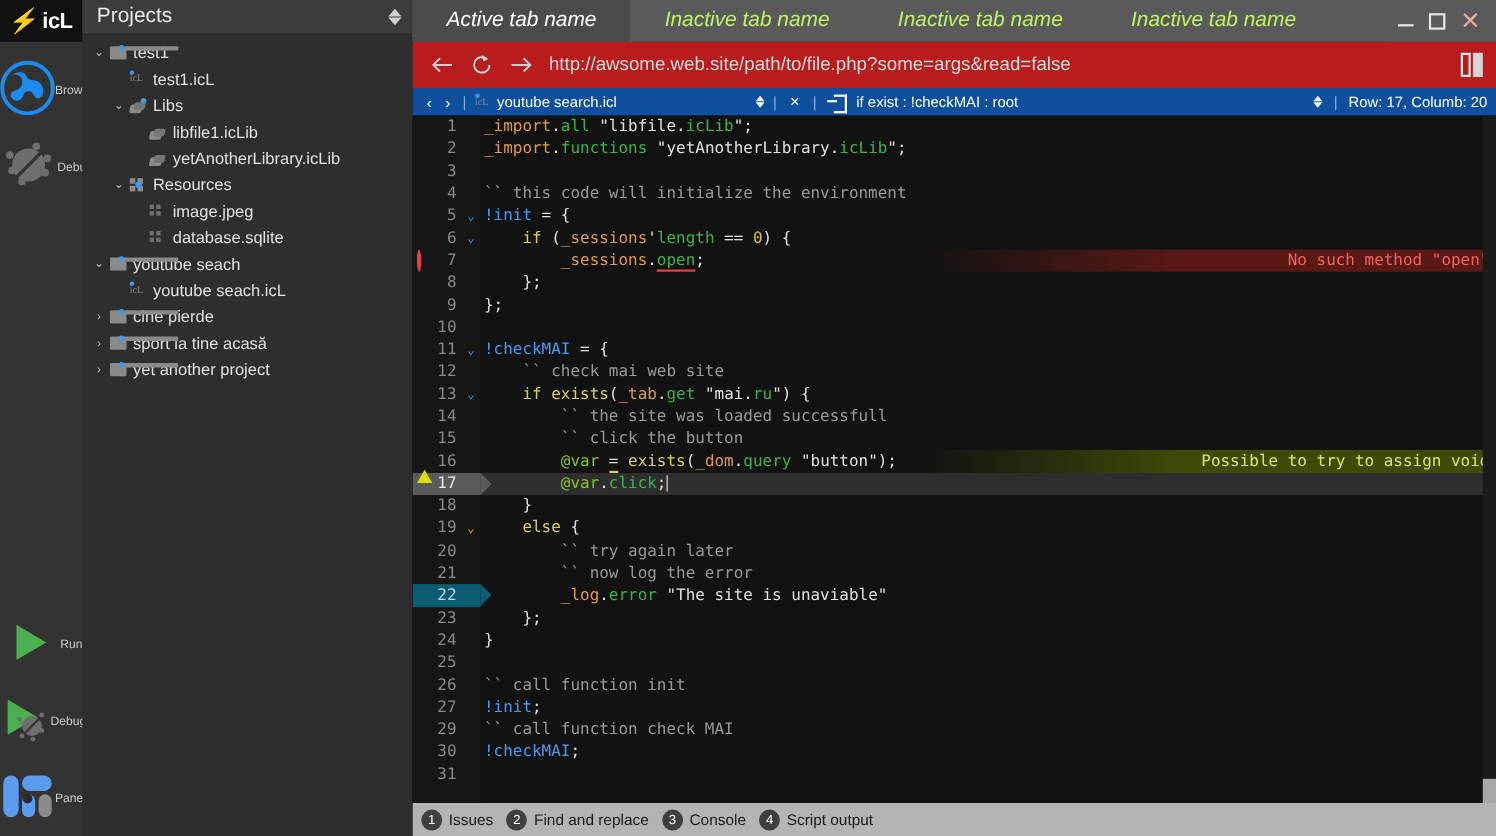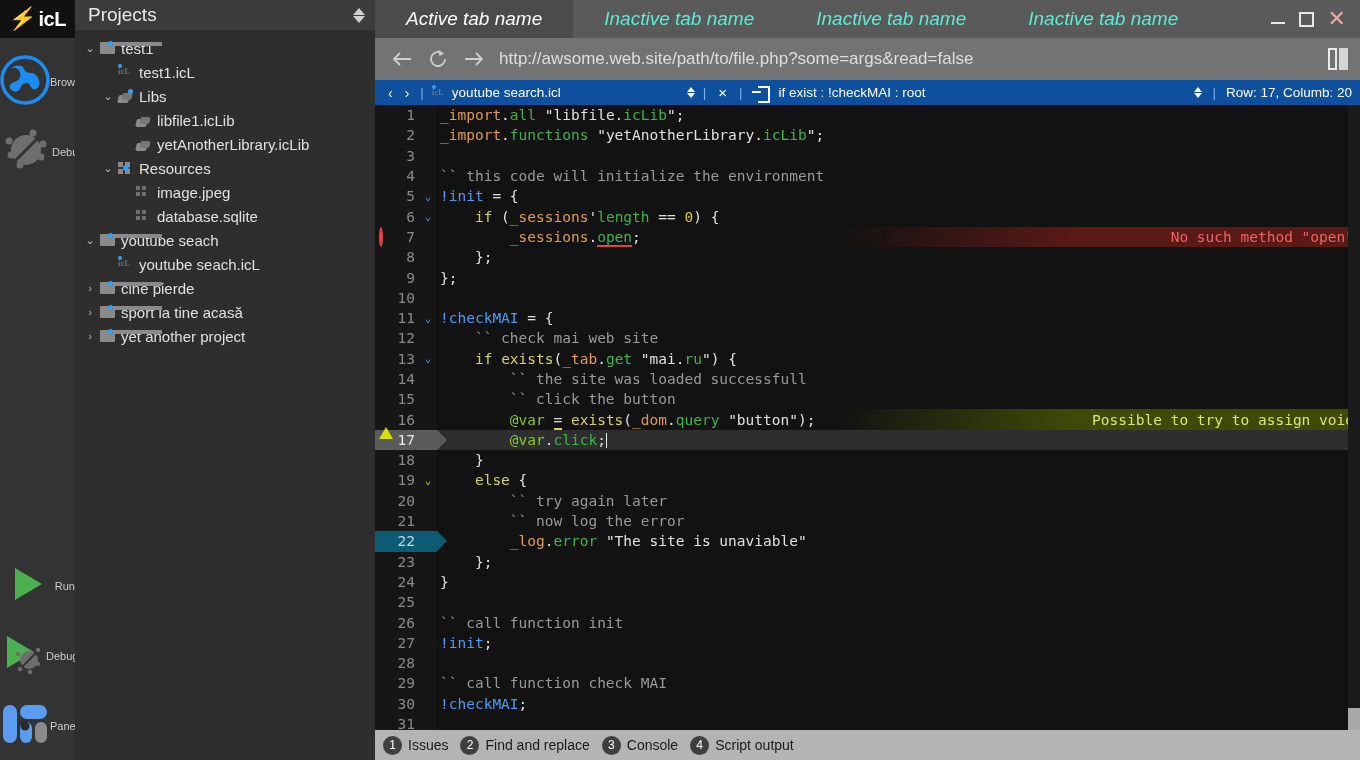--- a/index.html
+++ b/index.html
@@ -76,32 +76,32 @@
 
   
   .main { flex:1; display:flex; flex-direction:column; background:#1e1e1e; min-width:0; }
 
   
   .tabstrip { height:38px; background:#5a5a5a; display:flex; align-items:stretch;
      position:relative; }
   .tab { display:flex; align-items:center; padding:0 31px; font-size:19px; cursor:pointer;
      white-space:nowrap;font-style:italic; }
   .tab.active { background:#4b4b4b; color:#ffffff; }
-  .tab.inactive { color:#5eead4; }
+  .tab.inactive { color:#bef264; }
   .wincontrols { margin-left:auto; display:flex; align-items:center; gap:14px;
      padding:0 14px 0 6px; background:#5a5a5a; z-index:3; }
   .wc { cursor:pointer; display:flex; align-items:center; justify-content:center; }
   .wc-min { width:14px; height:12px; position:relative; }
   .wc-min::after { content:""; position:absolute; bottom:1px; left:0; width:14px; height:2px;
      background:#e8e8e8; }
   .wc-max { width:15px; height:15px; border:2px solid #e8e8e8; }
   .wc-close { font-size:22px; color:#e9a7a7; line-height:1; }
 
   
-  .urlbar { height:42px; background:#737373; display:flex; align-items:center;
+  .urlbar { height:42px; background:#b91c1c; display:flex; align-items:center;
      padding:0 12px 0 16px; gap:14px; }
   .nav-ic { color:#cfcfcf; font-size:21px; line-height:1; cursor:pointer;
      display:flex; align-items:center; }
   .url-text { color:#dedede; font-size:17px; flex:1; white-space:nowrap; overflow:hidden; }
   .panes-ic { display:flex; gap:2px; cursor:pointer; }
   .panes-ic .p1 { width:9px; height:22px; border:2px solid #eaeaea; }
   .panes-ic .p2 { width:9px; height:22px; background:#d5d5d5; }
 
   
   .crumb { height:25px; background:#0e4f9e; display:flex; align-items:center;
@@ -514,21 +514,20 @@
           <div class="code-line"><span class="lnum">18</span><span class="fold blue"></span><span class="codetext"><span class="t-plain">    }</span></span></div>
           <div class="code-line"><span class="lnum">19</span><span class="fold yellow">⌄</span><span class="codetext"><span class="t-plain">    <span class="t-yellow">else</span> {</span></span></div>
           <div class="code-line"><span class="lnum">20</span><span class="fold blue"></span><span class="codetext"><span class="t-cmt">        `` try again later</span></span></div>
           <div class="code-line"><span class="lnum">21</span><span class="fold blue"></span><span class="codetext"><span class="t-cmt">        `` now log the error</span></span></div>
           <div class="code-line"><div class="bp-tag"></div><span class="lnum" style="color: rgb(189, 216, 232);">22</span><span class="fold blue"></span><span class="codetext"><span class="t-plain">        <span class="t-sys">_log</span>.<span class="t-method">error</span> "The site is unaviable"</span></span></div>
           <div class="code-line"><span class="lnum">23</span><span class="fold blue"></span><span class="codetext"><span class="t-plain">    };</span></span></div>
           <div class="code-line"><span class="lnum">24</span><span class="fold blue"></span><span class="codetext"><span class="t-plain">}</span></span></div>
           <div class="code-line"><span class="lnum">25</span><span class="fold blue"></span><span class="codetext"><span class="t-plain"></span></span></div>
           <div class="code-line"><span class="lnum">26</span><span class="fold blue"></span><span class="codetext"><span class="t-cmt">`` call function init</span></span></div>
           <div class="code-line"><span class="lnum">27</span><span class="fold blue"></span><span class="codetext"><span class="t-plain"><span class="t-kw">!init</span>;</span></span></div>
-          <div class="code-line"><span class="lnum">28</span><span class="fold blue"></span><span class="codetext"><span class="t-plain"></span></span></div>
           <div class="code-line"><span class="lnum">29</span><span class="fold blue"></span><span class="codetext"><span class="t-cmt">`` call function check MAI</span></span></div>
           <div class="code-line"><span class="lnum">30</span><span class="fold blue"></span><span class="codetext"><span class="t-plain"><span class="t-kw">!checkMAI</span>;</span></span></div>
           <div class="code-line"><span class="lnum">31</span><span class="fold blue"></span><span class="codetext"><span class="t-plain"></span></span></div>
         </div>
       <div class="vscroll">
         <div class="vthumb"></div>
       </div>
     </div>
 
     <div class="statusbar" id="statusbar">

